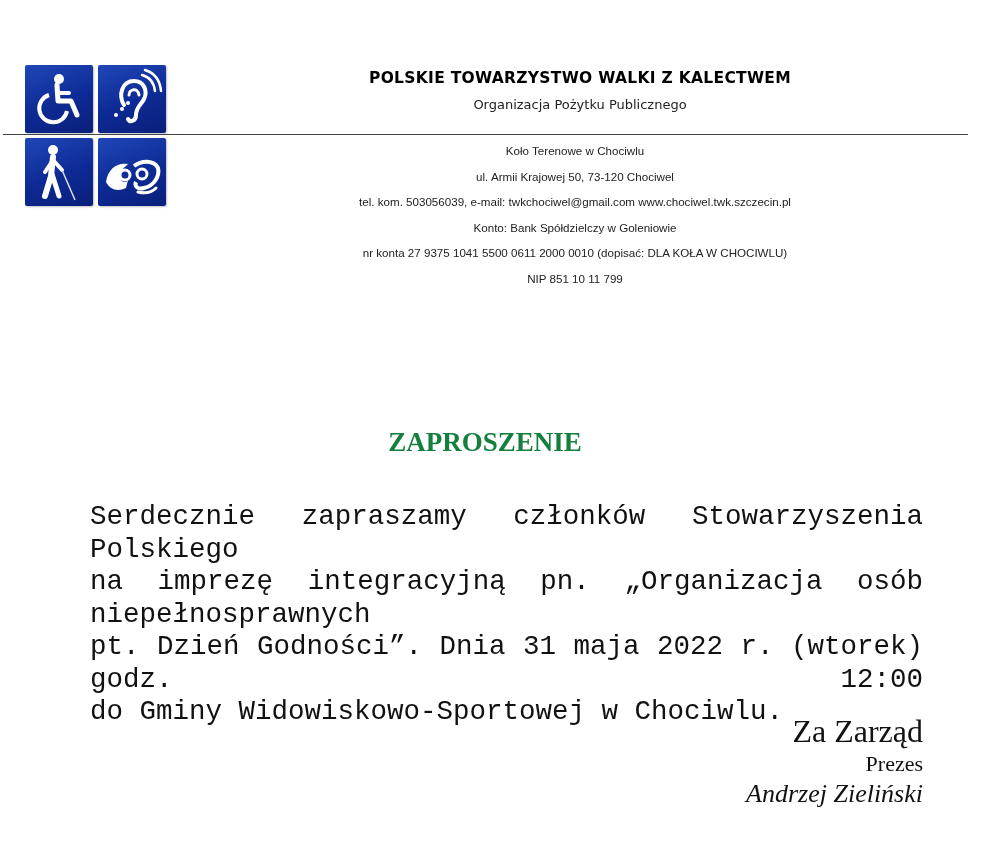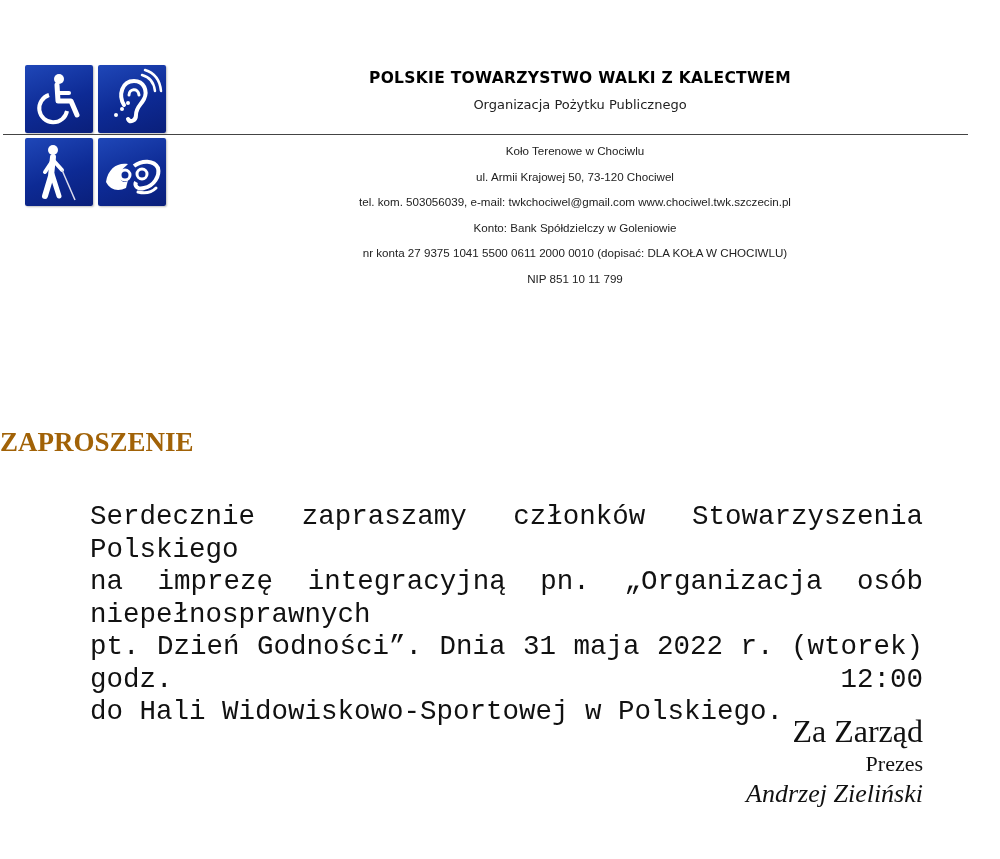--- a/index.html
+++ b/index.html
@@ -6,21 +6,21 @@
     body { width: 1000px; height: 859px; position: relative; overflow: hidden; color: #111; }
     .logo { position: absolute; left: 25px; top: 65px; width: 142px; height: 142px; }
     .tile { position: absolute; width: 68px; height: 68px; background: linear-gradient(160deg, #1f47b8 0%, #0d2a94 55%, #0a1f7a 100%); border-radius: 2px; box-shadow: 1px 1px 2px rgba(0,0,0,0.25); }
     .tile svg { width: 100%; height: 100%; display: block; }
     .t1 { left: 0; top: 0; } .t2 { left: 73px; top: 0; } .t3 { left: 0; top: 73px; } .t4 { left: 73px; top: 73px; }
     .org-name { position: absolute; left: 0; width: 1160px; top: 69px; text-align: center; font-family: "DejaVu Sans", sans-serif; font-weight: bold; font-size: 15.5px; letter-spacing: 0.3px; color: #000; }
     .org-sub { position: absolute; left: 0; width: 1160px; top: 97px; text-align: center; font-family: "DejaVu Sans", sans-serif; font-size: 13px; color: #222; }
     .rule { position: absolute; left: 3px; width: 965px; top: 134px; height: 1px; background: #444; }
     .contact { position: absolute; left: 0; width: 1150px; top: 143px; text-align: center; font-family: "Liberation Sans", sans-serif; font-size: 11.6px; color: #222; }
     .contact div { height: 25.5px; line-height: 16px; }
-    .title { position: absolute; left: 0; width: 970px; top: 427px; text-align: left; font-family: "Liberation Serif", serif; font-weight: bold; font-size: 27px; color: #a16207; }
+    .title { position: absolute; left: 0; width: 970px; top: 427px; text-align: center; font-family: "Liberation Serif", serif; font-weight: bold; font-size: 27px; color: #15803d; }
     .body-text { position: absolute; left: 90px; width: 833px; top: 501px; font-family: Liberation Mono, monospace; font-size: 27.5px; line-height: 32.5px; text-align: justify; color: #111; }
     .body-text .line { display: block; text-align: justify; text-align-last: justify; }
     .body-text .line.last { text-align-last: left; }
     .sig { position: absolute; right: 77px; top: 713px; text-align: right; font-family: "Liberation Serif", serif; color: #111; }
     .sig .s1 { font-size: 32px; line-height: 36px; }
     .sig .s2 { font-size: 22px; line-height: 30px; text-align: right; }
     .sig .s3 { font-size: 26px; line-height: 30px; font-style: italic; }
   </style>
 </head>
 <body>
@@ -78,20 +78,20 @@
   <div>nr konta 27 9375 1041 5500 0611 2000 0010 (dopisać: DLA KOŁA W CHOCIWLU)</div>
   <div>NIP 851 10 11 799</div>
 </div>
 
 <div class="title">ZAPROSZENIE</div>
 
 <div class="body-text">
   <span class="line">Serdecznie zapraszamy członków Stowarzyszenia Polskiego</span>
   <span class="line">na imprezę integracyjną pn. „Organizacja osób niepełnosprawnych</span>
   <span class="line">pt. Dzień Godności”. Dnia 31 maja 2022 r. (wtorek) godz. 12:00</span>
-  <span class="line last">do Hali Widowiskowo-Sportowej w Polskiego.</span>
+  <span class="line last">do Gminy Widowiskowo-Sportowej w Chociwlu.</span>
 </div>
 
 <div class="sig">
   <div class="s1">Za Zarząd</div>
   <div class="s2">Prezes</div>
   <div class="s3">Andrzej Zieliński</div>
 </div>
 
 </body></html>

